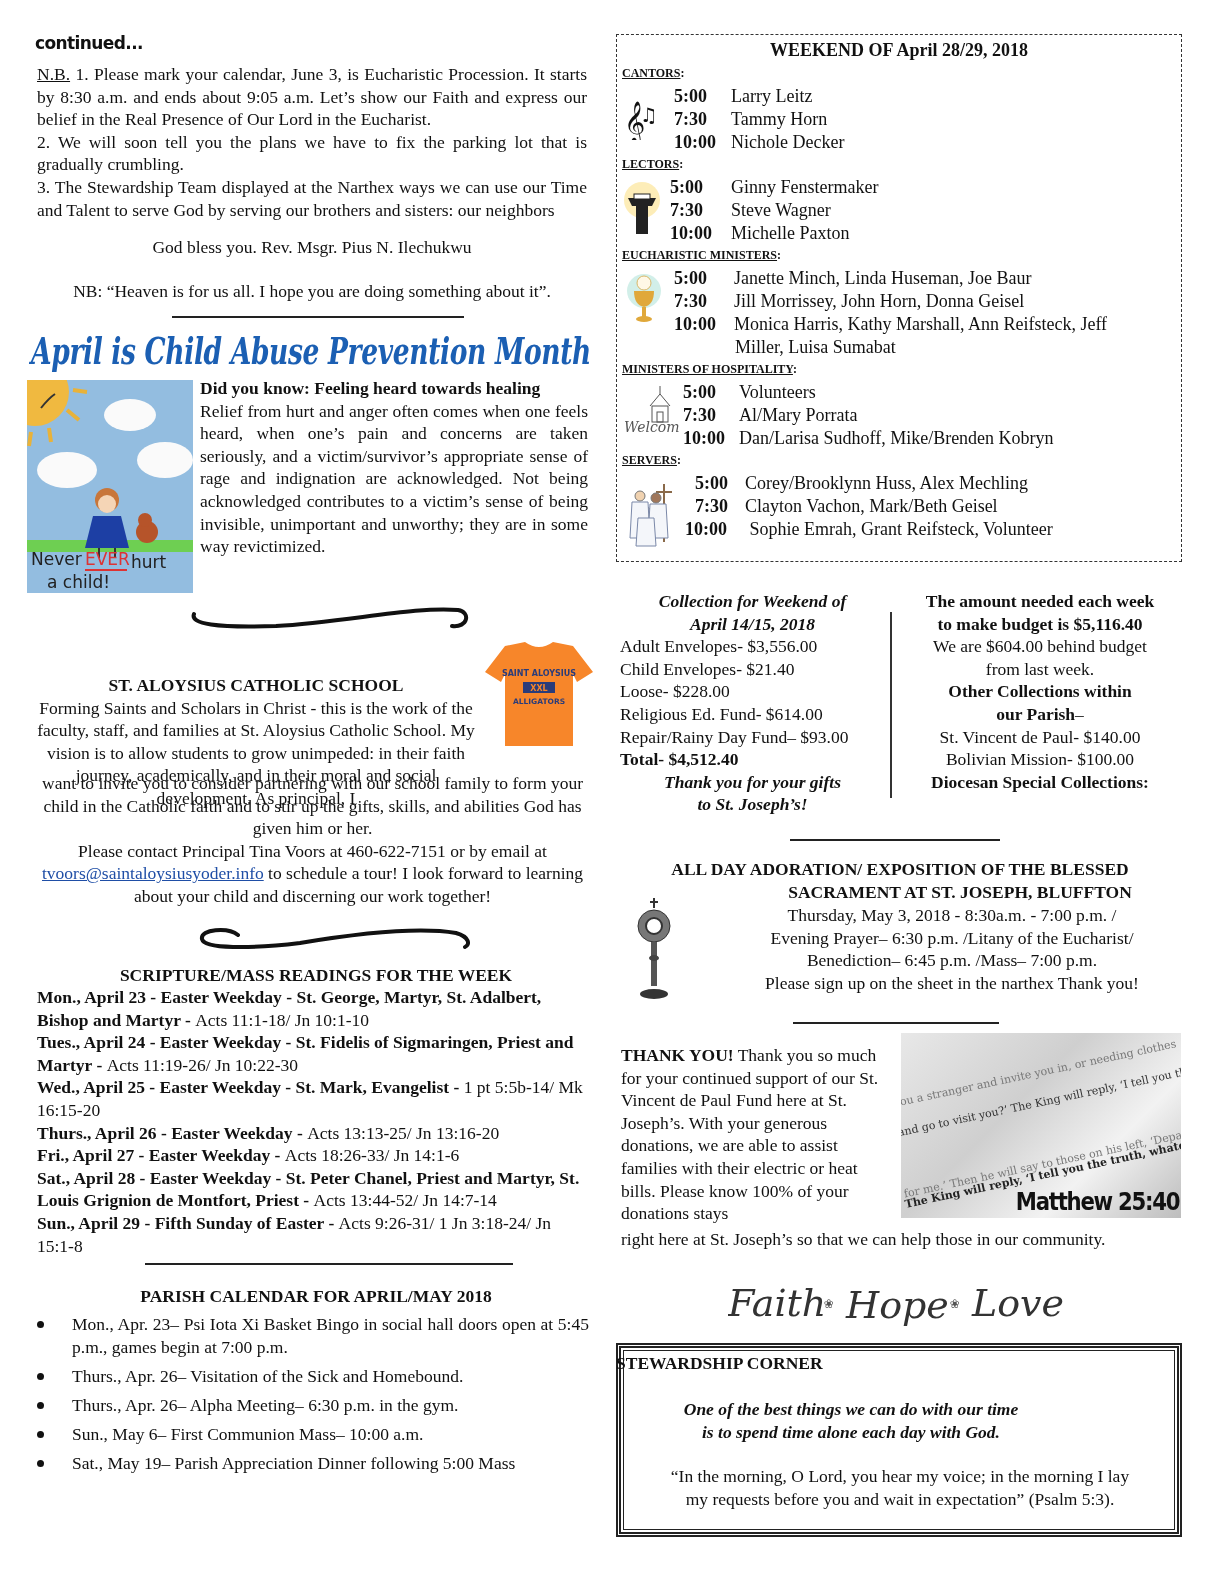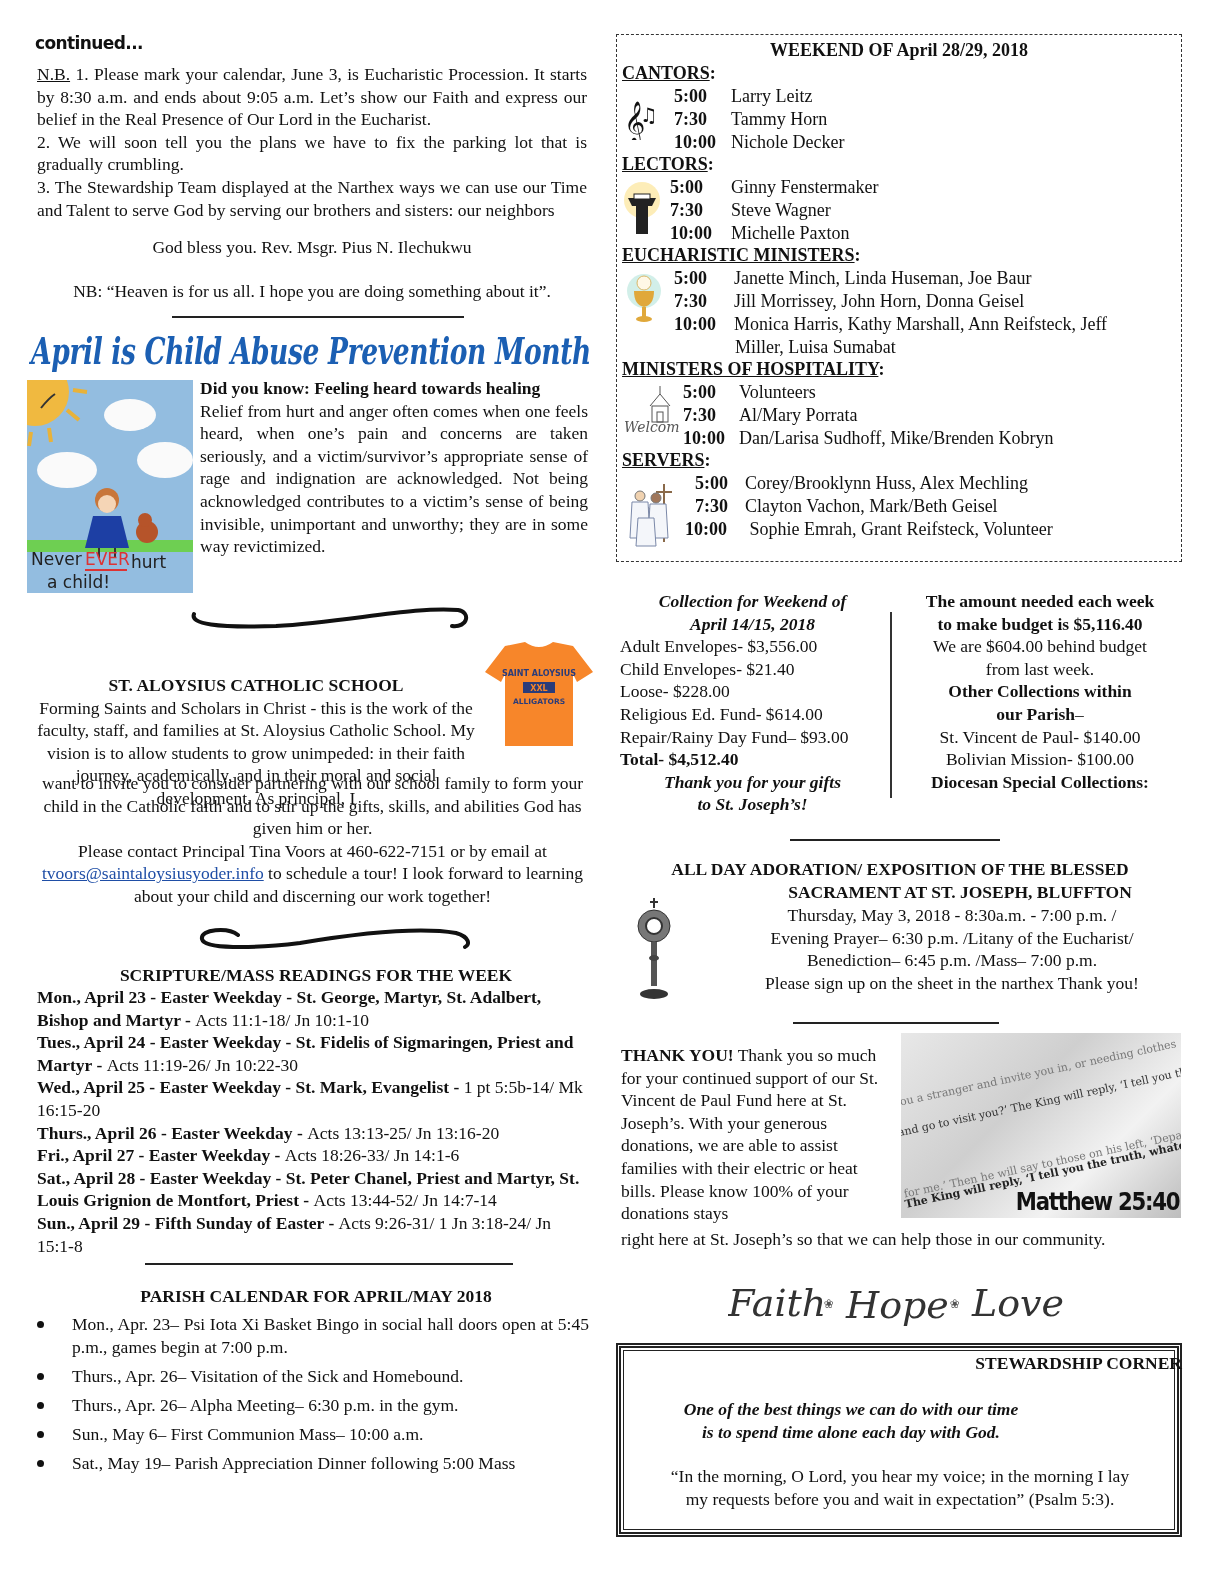--- a/index.html
+++ b/index.html
@@ -37,21 +37,21 @@
   #readings .rb { font-weight: bold; }
 
   #cal-title { left: 36px; top: 1285px; width: 560px; text-align: center; font-weight: bold; }
   #cal-list { left: 37px; top: 1313px; width: 552px; list-style: none; }
   #cal-list li { position: relative; padding-left: 35px; margin-bottom: 6.5px; text-align: justify; text-align-last: left; }
   #cal-list li .bullet { position: absolute; left: 0; top: 8px; width: 7px; height: 7px; border-radius: 50%; background: #111; }
 
   
   #ministry-box { left: 616px; top: 34px; width: 566px; height: 528px; border: 1.5px dashed #333; border-style: dashed; }
   #ministry-title { left: 616px; top: 39px; width: 566px; text-align: center; font-weight: bold; font-size: 18px; }
-  .m-head { position: absolute; left: 622px; font-weight: bold; font-size: 18px; }
+  .m-head { position: absolute; left: 622px; font-weight: bold; font-size: 12px; }
   .m-head .lbl { text-decoration: underline; }
   .m-row { position: absolute; font-size: 18px; white-space: nowrap; }
   .m-row .t { font-weight: bold; display: inline-block; }
   .m-icon { position: absolute; }
 
   #collection { left: 620px; top: 590px; width: 265px; }
   #collection .head { font-style: italic; font-weight: bold; text-align: center; }
   #collection .total { font-weight: bold; }
   #collection .thanks { font-style: italic; font-weight: bold; text-align: center; }
   #coll-divider { left: 890px; top: 612px; width: 2px; height: 186px; background: #333; }
@@ -64,21 +64,21 @@
   #thanks-block { left: 621px; top: 1044px; width: 270px; }
   #thanks-block .tb { font-weight: bold; }
   #thanks-cont { left: 621px; top: 1228px; width: 560px; }
   #bible-img { left: 901px; top: 1033px; width: 280px; height: 185px; background: linear-gradient(135deg,#e8e8e8 0%,#cfcfcf 40%,#f2f2f2 70%,#bdbdbd 100%); overflow: hidden; }
   #bible-img .verse { position: absolute; font-family: "DejaVu Serif", serif; font-size: 11px; color: #777; transform: rotate(-12deg); white-space: nowrap; }
   #bible-img .ref { position: absolute; right: 2px; bottom: 4px; font-family: "DejaVu Sans", sans-serif; font-weight: bold; font-size: 25px; color: #111; letter-spacing: -1.5px; transform: scaleX(0.85); transform-origin: right; }
 
   #fhl { left: 728px; top: 1276px; width: 340px; height: 58px; }
 
   #steward-box { left: 616px; top: 1343px; width: 566px; height: 194px; border: 5px double #222; box-shadow: inset 0 0 0 2px #fff, inset 0 0 0 3px #222; }
-  #steward-title { left: 616px; top: 1352px; width: 566px; text-align: right; font-weight: bold; }
+  #steward-title { left: 616px; top: 1352px; width: 566px; text-align: left; font-weight: bold; }
   #steward-quote { left: 616px; top: 1398px; width: 470px; text-align: center; font-weight: bold; font-style: italic; }
   #steward-psalm { left: 630px; top: 1465px; width: 540px; text-align: center; }
 </style>
 </head>
 <body>
 
 <div id="continued" class="abs">continued...</div>
 
 <div id="nb-block" class="abs">
   <p><span class="u">N.B.</span><span> 1. Please mark your calendar, June 3, is Eucharistic Procession. It starts by 8:30 a.m. and ends about 9:05 a.m. Let’s show our Faith and express our belief in the Real Presence of Our Lord in the Eucharist.</span></p>

